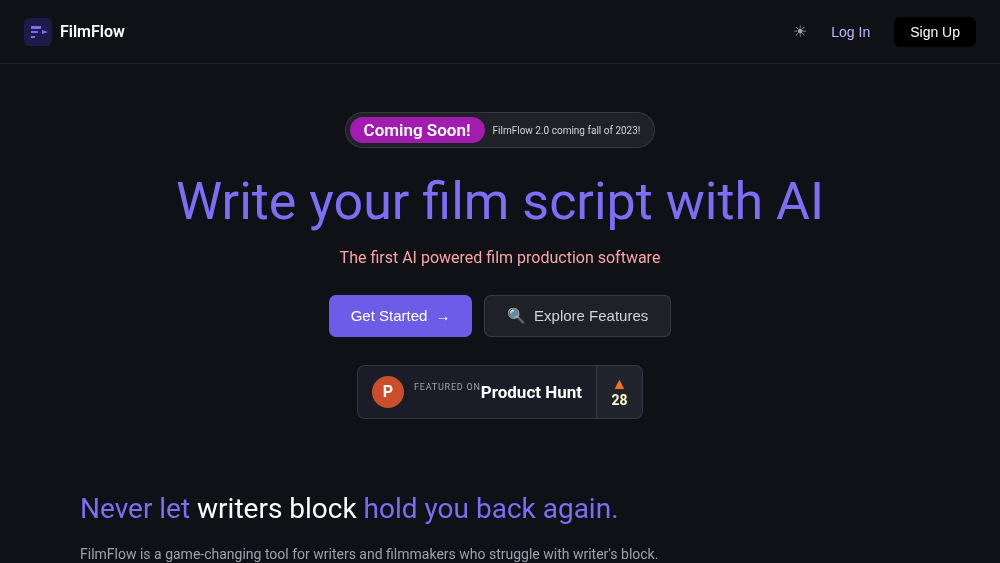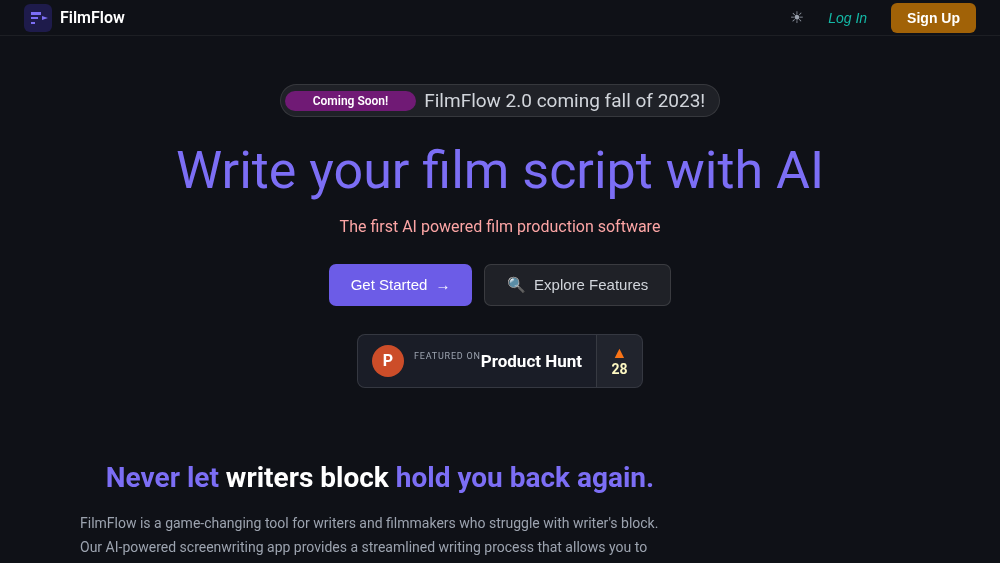--- a/index.html
+++ b/index.html
@@ -11,21 +11,21 @@
       min-height: 563px;
       overflow-x: hidden;
     }
 
     
     nav {
       display: flex;
       align-items: center;
       justify-content: space-between;
       padding: 0 24px;
-      height: 36px;
+      height: 64px;
       background-color: #0f1117;
       border-bottom: 1px solid rgba(255,255,255,0.06);
     }
     .nav-logo {
       display: flex;
       align-items: center;
       gap: 8px;
     }
     .nav-logo-icon {
       width: 28px;
@@ -42,33 +42,32 @@
       gap: 12px;
     }
     .nav-theme-icon {
       color: #9ca3af;
       font-size: 16px;
       cursor: pointer;
     }
     .btn-login {
       background: transparent;
       border: none;
-      color: #14b8a6;
+      color: #c4b5fd;
       font-size: 14px;
       cursor: pointer;
       padding: 6px 12px;
       border-radius: 6px;
-      font-style: italic;
     }
     .btn-signup {
-      background: #a16207;
+      background: #000000;
       border: none;
       color: #ffffff;
       font-size: 14px;
-      font-weight: 700;
+      font-weight: 400;
       cursor: pointer;
       padding: 7px 16px;
       border-radius: 6px;
     }
 
     
     .hero {
       display: flex;
       flex-direction: column;
       align-items: center;
@@ -79,30 +78,30 @@
       display: flex;
       align-items: center;
       gap: 8px;
       background: rgba(255,255,255,0.07);
       border: 1px solid rgba(255,255,255,0.1);
       border-radius: 20px;
       padding: 4px 4px 4px 4px;
       margin-bottom: 24px;
     }
     .coming-soon-badge {
-      background: #701a75;
+      background: #a21caf;
       color: #fff;
-      font-size: 12px;
+      font-size: 17px;
       font-weight: 600;
-      padding: 3px 28px;
+      padding: 3px 14px;
       border-radius: 20px;
     }
     .coming-soon-text {
       color: #d1d5db;
-      font-size: 19px;
+      font-size: 10px;
       padding-right: 10px;
     }
     .hero-title {
       font-size: 52px;
       font-weight: 400;
       line-height: 1.15;
       color: #7c6ef5;
       max-width: 700px;
       margin-bottom: 16px;
     }
@@ -211,25 +210,24 @@
       color: #fef9c3;
     }
 
     
     .section {
       padding: 40px 80px 40px;
       max-width: 760px;
     }
     .section-title {
       font-size: 28px;
-      font-weight: 700;
+      font-weight: 400;
       color: #ffffff;
       margin-bottom: 16px;
       line-height: 1.3;
-      text-align: center;
     }
     .section-title span {
       color: #7c6ef5;
     }
     .section-body {
       font-size: 14px;
       color: #9ca3af;
       line-height: 1.7;
       margin-bottom: 14px;
     }

